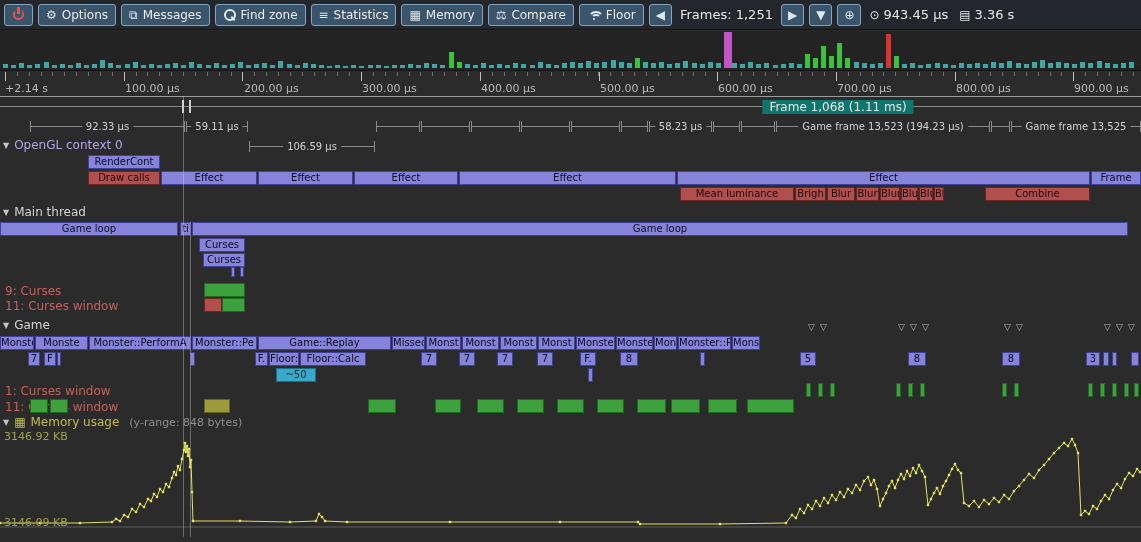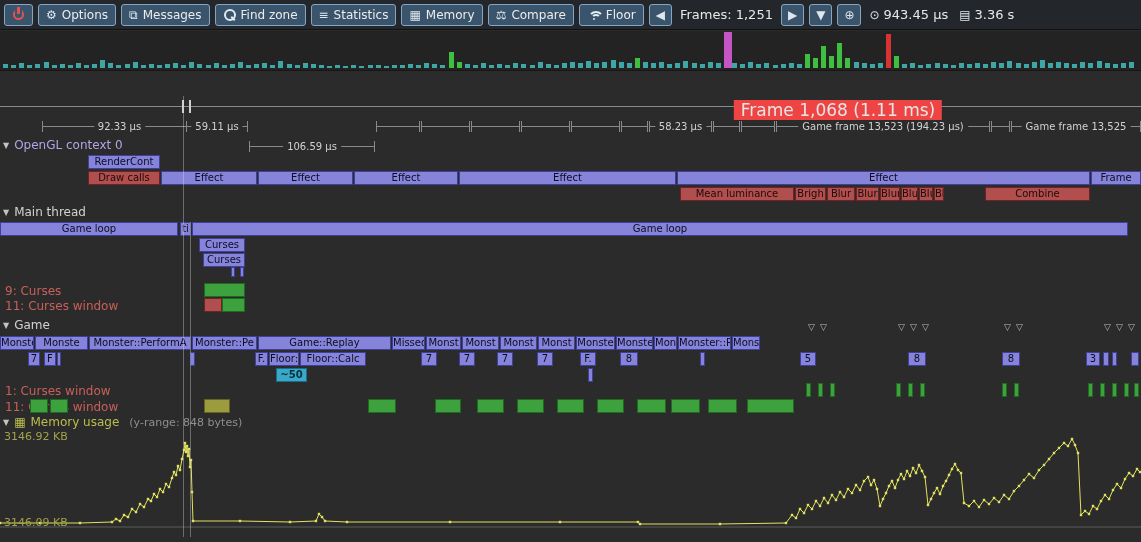--- a/index.html
+++ b/index.html
@@ -31,21 +31,21 @@
 .ruler{position:absolute;top:72px;left:0;width:1141px;height:25px;border-bottom:1px solid #9b9b9b;
  background-image:
   repeating-linear-gradient(to right,#c2c2c2 0,#c2c2c2 1px,transparent 1px,transparent 118.7px),
   repeating-linear-gradient(to right,#6f6f6f 0,#6f6f6f 1px,transparent 1px,transparent 11.87px);
  background-size:100% 9px,100% 4px;background-repeat:no-repeat;background-position:5px 0,5px 0}
 .rl{position:absolute;top:10px;font-size:11px;color:#b9b9b9;white-space:nowrap}
 
 .band1{position:absolute;top:98px;left:0;width:1141px;height:18px}
 .band1 .line{position:absolute;top:8px;left:0;right:0;height:1px;background:#8a8a8a}
 .band1 .tick{position:absolute;top:2px;width:2px;height:13px;background:#cfcfcf}
-.flabel{position:absolute;top:2px;left:838px;transform:translateX(-50%);background:#ef4444;padding:0 7px;font-size:17px;color:#e6e6e6;white-space:nowrap;cursor:pointer}
+.flabel{position:absolute;top:2px;left:838px;transform:translateX(-50%);background:#0f766e;padding:0 7px;font-size:12px;color:#e6e6e6;white-space:nowrap;cursor:pointer}
 .band2{position:absolute;top:120px;left:0;width:1141px;height:14px}
 .sub{position:absolute;top:1px;height:11px;border-left:1px solid #8a8a8a;border-right:1px solid #8a8a8a;background:linear-gradient(#8a8a8a,#8a8a8a) center/100% 1px no-repeat;cursor:pointer}
 .sub span{position:absolute;left:50%;top:0;transform:translateX(-50%);background:#2b2b2b;padding:0 4px;font-size:10px;line-height:11px;color:#d2d2d2;white-space:nowrap}
 
 .sec{position:absolute;left:3px;height:14px;font-size:12px;display:flex;align-items:center;gap:5px;white-space:nowrap;cursor:pointer;z-index:2}
 .tri{font-size:8px;color:#c3c3c3}
 .note{color:#8f8f8f;font-size:11px;margin-left:5px}
 .h-opengl{color:#b2a4e6}.h-plain{color:#d2d2d2}.h-mem{color:#bdbd4f}
 
 #zones{position:absolute;inset:0}
@@ -259,29 +259,41 @@
         <div class="hbar" style="left: 1064.1px; height: 5px; width: 5px; background: rgb(63, 166, 166);"></div>
         <div class="hbar" style="left: 1072.2px; height: 4px; width: 5px; background: rgb(63, 166, 166);"></div>
         <div class="hbar" style="left: 1080.3px; height: 6px; width: 5px; background: rgb(63, 166, 166);"></div>
         <div class="hbar" style="left: 1088.4px; height: 5px; width: 5px; background: rgb(63, 166, 166);"></div>
         <div class="hbar" style="left: 1096.5px; height: 7px; width: 5px; background: rgb(63, 166, 166);"></div>
         <div class="hbar" style="left: 1104.6px; height: 5px; width: 5px; background: rgb(63, 166, 166);"></div>
         <div class="hbar" style="left: 1112.7px; height: 4px; width: 5px; background: rgb(63, 166, 166);"></div>
         <div class="hbar" style="left: 1120.8px; height: 5px; width: 5px; background: rgb(63, 166, 166);"></div>
         <div class="hbar" style="left: 1128.9px; height: 6px; width: 5px; background: rgb(63, 166, 166);"></div>
       </div>
+    <div class="ruler">
+        <div class="rl" style="left: 5px;">+2.14 s</div>
+        <div class="rl" style="left: 125px;">100.00 µs</div>
+        <div class="rl" style="left: 244px;">200.00 µs</div>
+        <div class="rl" style="left: 362px;">300.00 µs</div>
+        <div class="rl" style="left: 481px;">400.00 µs</div>
+        <div class="rl" style="left: 600px;">500.00 µs</div>
+        <div class="rl" style="left: 718px;">600.00 µs</div>
+        <div class="rl" style="left: 837px;">700.00 µs</div>
+        <div class="rl" style="left: 956px;">800.00 µs</div>
+        <div class="rl" style="left: 1074px;">900.00 µs</div>
+      </div>
 
     <div class="band1">
       <div class="line"></div>
       <span class="flabel">Frame 1,068 (1.11 ms)</span>
     <div class="tick" style="left: 182px;"></div>
         <div class="tick" style="left: 189px;"></div>
       </div>
     <div class="band2">
-        <div class="sub" style="left: 42px; width: 155px;">
+        <div class="sub" style="left: 30px; width: 155px;">
           <span>92.33 µs</span>
         </div>
         <div class="sub" style="left: 186px; width: 62px;">
           <span>59.11 µs</span>
         </div>
         <div class="sub" style="left: 249px; width: 126px; margin-top: 20px;">
           <span>106.59 µs</span>
         </div>
         <div class="sub" style="left: 376px; width: 44px;"></div>
         <div class="sub" style="left: 421px; width: 49px;"></div>
@@ -388,21 +400,21 @@
         <div class="zone z-p" style="left: 580px; top: 352px; width: 16px;">F.</div>
         <div class="zone z-p" style="left: 620px; top: 352px; width: 18px;">8</div>
         <div class="zone z-p" style="left: 700px; top: 352px; width: 5px;"></div>
         <div class="zone z-p" style="left: 800px; top: 352px; width: 16px;">5</div>
         <div class="zone z-p" style="left: 908px; top: 352px; width: 18px;">8</div>
         <div class="zone z-p" style="left: 1002px; top: 352px; width: 18px;">8</div>
         <div class="zone z-p" style="left: 1086px; top: 352px; width: 14px;">3</div>
         <div class="zone z-p" style="left: 1103px; top: 352px; width: 6px;"></div>
         <div class="zone z-p" style="left: 1112px; top: 352px; width: 5px;"></div>
         <div class="zone z-p" style="left: 1131px; top: 352px; width: 8px;"></div>
-        <div class="zone z-cy" style="left: 276px; top: 368px; width: 31px; font-weight: bold;">~50</div>
+        <div class="zone z-cy" style="left: 276px; top: 368px; width: 40px;">~50</div>
         <div class="zone z-p" style="left: 588px; top: 368px; width: 5px;"></div>
         <div class="zone z-g" style="left: 806px; top: 383px; width: 5px;"></div>
         <div class="zone z-g" style="left: 818px; top: 383px; width: 5px;"></div>
         <div class="zone z-g" style="left: 830px; top: 383px; width: 5px;"></div>
         <div class="zone z-g" style="left: 896px; top: 383px; width: 5px;"></div>
         <div class="zone z-g" style="left: 908px; top: 383px; width: 5px;"></div>
         <div class="zone z-g" style="left: 920px; top: 383px; width: 5px;"></div>
         <div class="zone z-g" style="left: 1002px; top: 383px; width: 5px;"></div>
         <div class="zone z-g" style="left: 1014px; top: 383px; width: 5px;"></div>
         <div class="zone z-g" style="left: 1088px; top: 383px; width: 5px;"></div>

